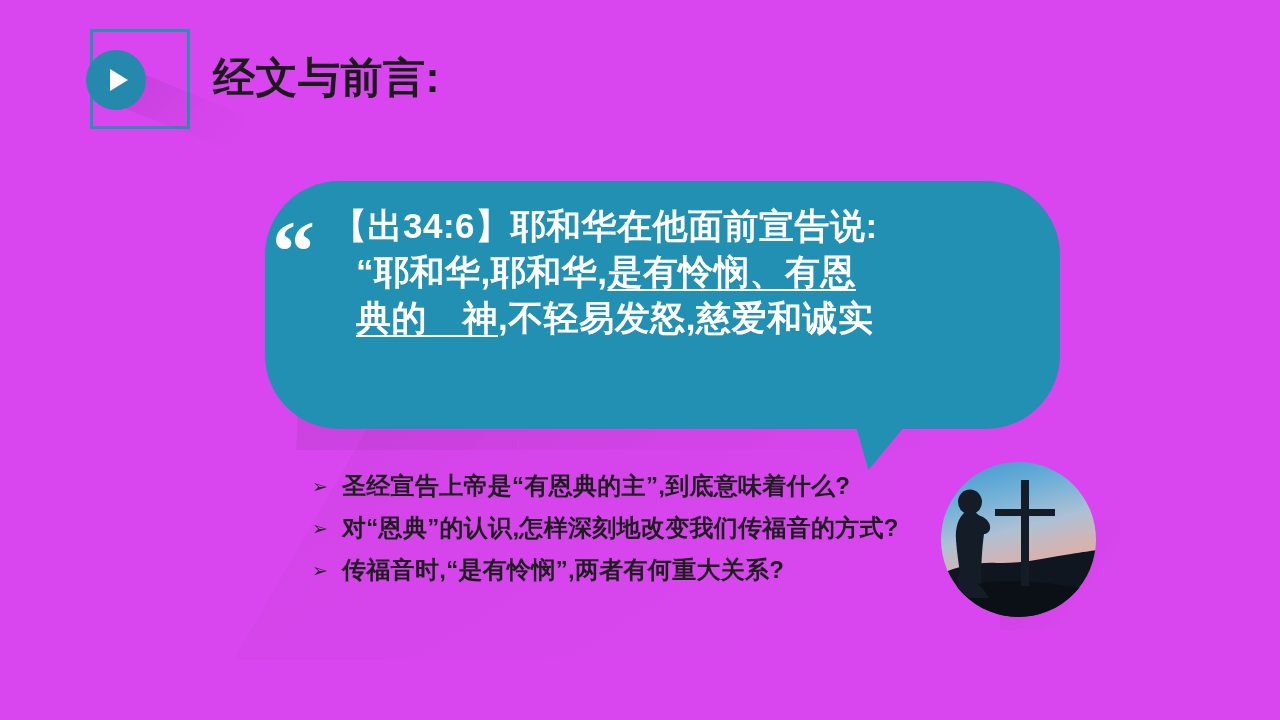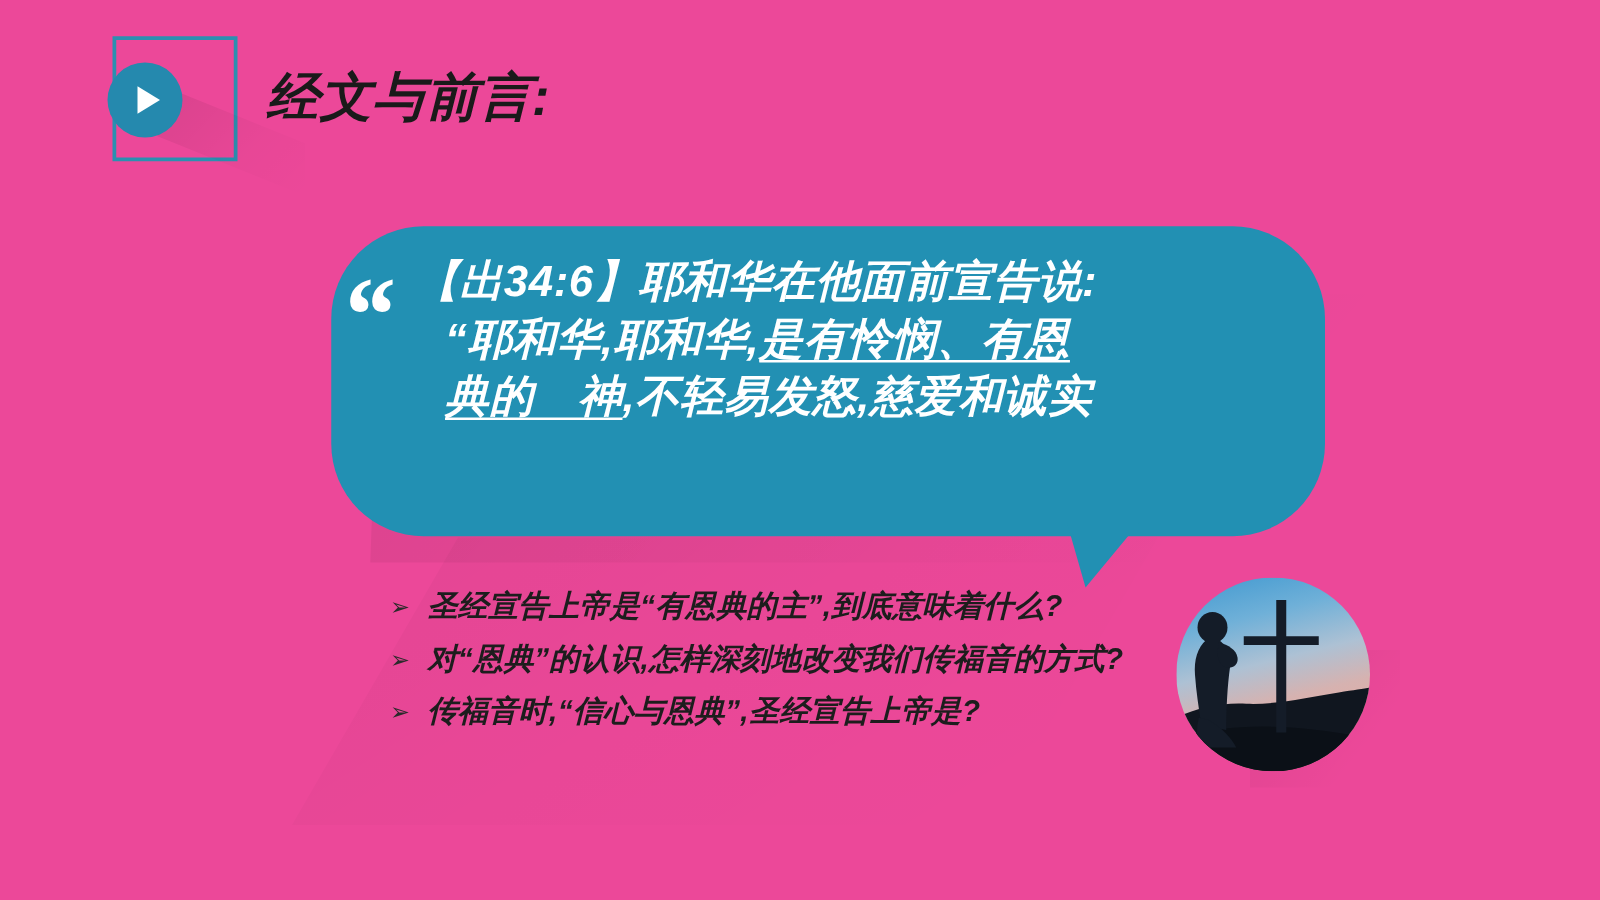--- a/index.html
+++ b/index.html
@@ -5,24 +5,23 @@
 <style>
   html, body {
     margin: 0;
     padding: 0;
     background: #ffffff;
   }
   #slide {
     position: relative;
     width: 1280px;
     height: 720px;
-    background: #ec4899;
+    background: #d946ef;
     overflow: hidden;
     font-family: "Liberation Sans", "DejaVu Sans", sans-serif;
-    font-style: italic;
   }
 
   
   .diag-shadow {
     position: absolute;
     pointer-events: none;
     background: linear-gradient(135deg, rgba(0,0,0,0.055) 0%, rgba(0,0,0,0.018) 55%, rgba(0,0,0,0.0) 100%);
   }
 
   
@@ -228,21 +227,21 @@
     <div class="bullet-row">
       <span class="bullet-glyph">➢</span>
       <span class="bullet-text">圣经宣告上帝是“有恩典的主”,到底意味着什么?</span>
     </div>
     <div class="bullet-row">
       <span class="bullet-glyph">➢</span>
       <span class="bullet-text">对“恩典”的认识,怎样深刻地改变我们传福音的方式?</span>
     </div>
     <div class="bullet-row">
       <span class="bullet-glyph">➢</span>
-      <span class="bullet-text">传福音时,“信心与恩典”,圣经宣告上帝是?</span>
+      <span class="bullet-text">传福音时,“是有怜悯”,两者有何重大关系?</span>
     </div>
   </div>
 
   <div class="photo-shadow"></div>
   <div class="photo-circle">
     <svg width="155" height="155" viewBox="0 0 155 155" xmlns="http://www.w3.org/2000/svg" aria-hidden="true">
       <defs>
         <linearGradient id="skyGrad" x1="0" y1="0" x2="0.25" y2="1">
           <stop offset="0%" stop-color="#3f98d0"></stop>
           <stop offset="28%" stop-color="#6fb0d8"></stop>

